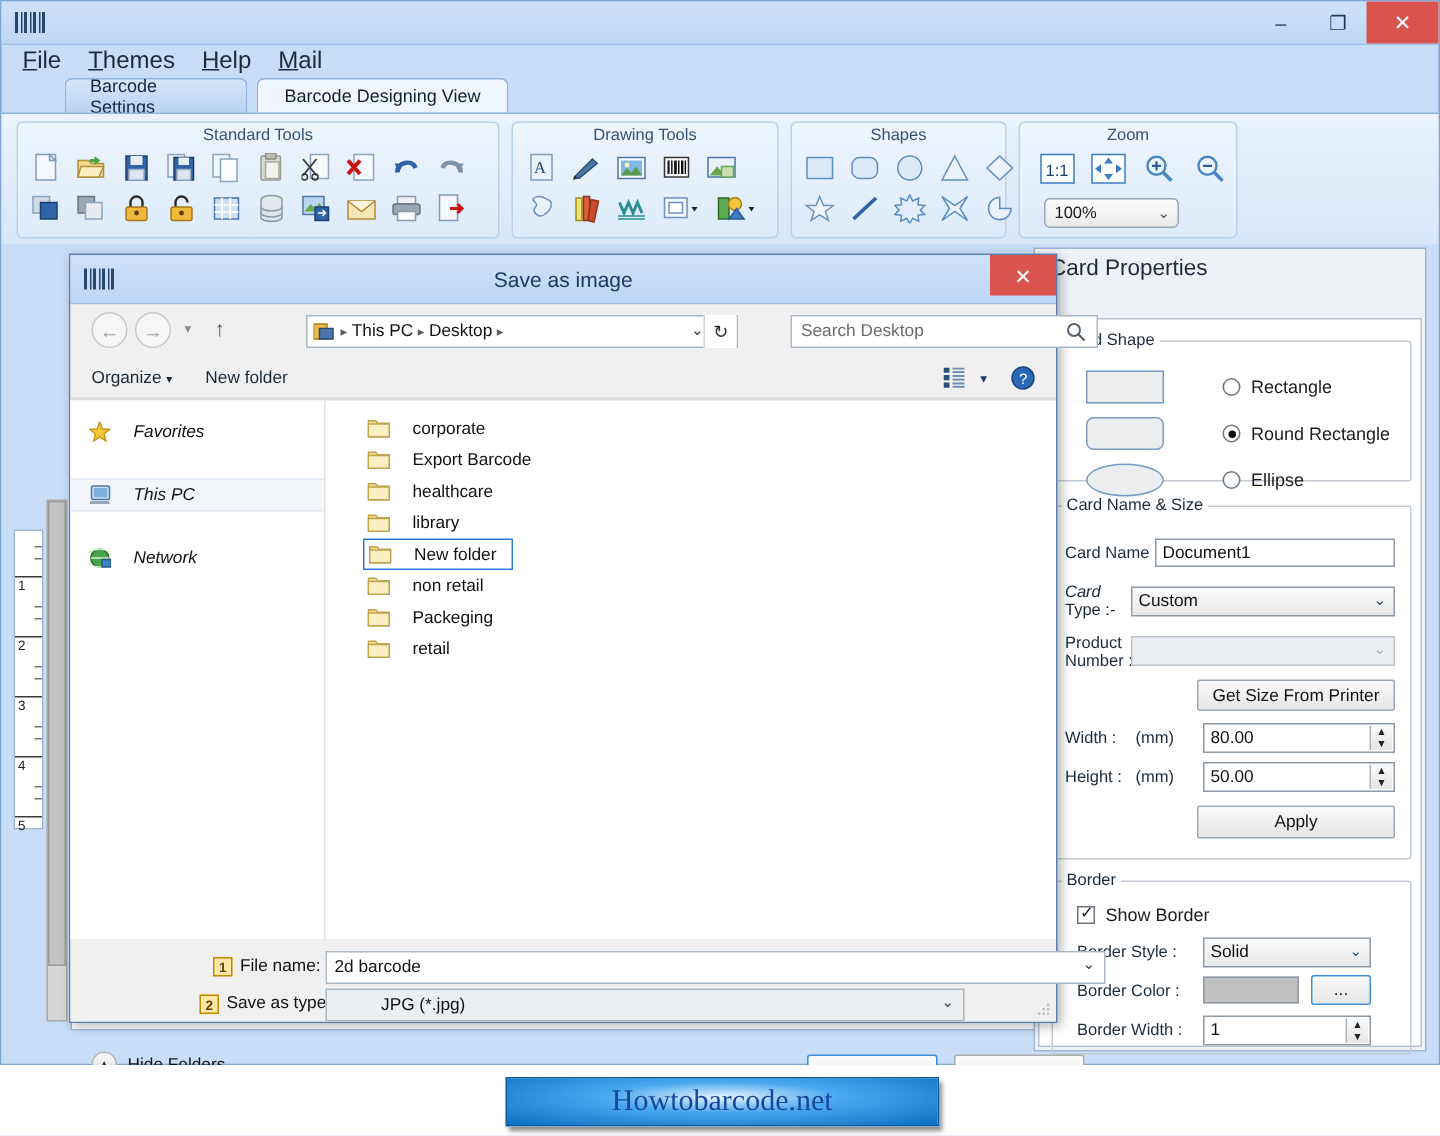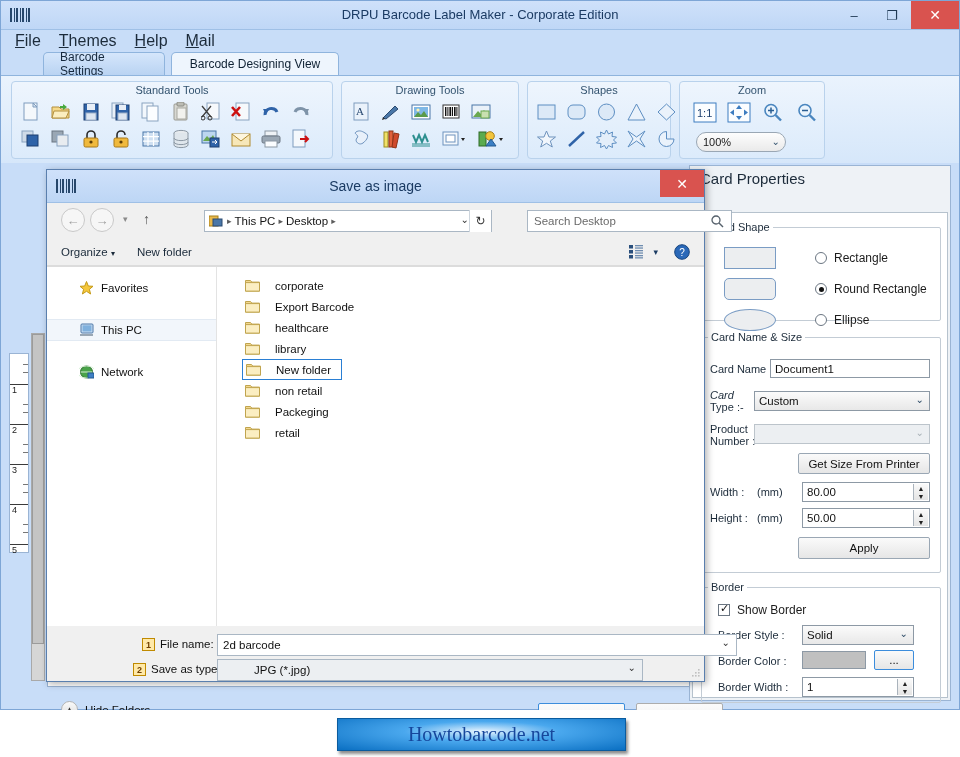--- a/index.html
+++ b/index.html
@@ -83,21 +83,21 @@
     position:absolute; left:6px; display:flex; gap:4px; align-items:center;
   }
   .ticon {
     width:26px; height:24px; display:flex; align-items:center; justify-content:center;
     position:relative;
   }
   .ticon svg { display:block; }
   .zoomcombo {
     position:absolute; left:16px; top:50px; width:90px; height:20px;
     background:linear-gradient(#fdfdfd,#eaeaea);
-    border:1px solid #9aa7b4; border-radius:10px;
+    border:1px solid #9aa7b4; border-radius:4px;
     font-size:11px; display:flex; align-items:center; padding-left:6px;
     color:#1a1a1a;
   }
   .zoomcombo .cv { position:absolute; right:5px; top:3px; font-size:10px; color:#33536f; }
 
   
   .workspace {
     position:absolute; left:0; top:162px; right:0; bottom:0;
     background:#c8ddf8;
   }
@@ -249,22 +249,22 @@
   .orgitem { font-size:11.5px; color:#1a2a3a; margin-left:14px; }
   .files-area {
     position:absolute; left:0; top:96px; right:0; height:360px;
     background:#fff; border-top:1px solid #dcdcdc; display:flex;
   }
   .navpane {
     width:170px; border-right:1px solid #e3e3e3; padding-top:10px;
     background:#fff;
   }
   .navitem {
-    height:22px; display:flex; align-items:center; gap:7px;
-    padding-left:32px; font-size:11.5px; color:#111; margin-bottom:20px;
+    height:22px; display:flex; align-items:center; gap:15px;
+    padding-left:12px; font-size:11.5px; color:#111; margin-bottom:20px;font-style:italic;
   }
   .navitem.sel { background:#f2f6fb; border-top:1px solid #e2eaf3; border-bottom:1px solid #e2eaf3; }
   .listpane { flex:1; padding-top:8px; padding-left:25px; }
   .fileitem {
     height:21px; display:flex; align-items:center; gap:15px;
     font-size:11.5px; color:#111; width:100px; padding-left:3px;
   }
   .fileitem.sel { border:1px solid #2a7fd4; background:#fff; }
   .folder-ico { width:15px; height:13px; position:relative; flex:none; }
   .dlg-bottom {
@@ -322,21 +322,20 @@
     <div class="titlebar">
       <div class="app-barcode-icon">
         <i></i>
           <i class="thin"></i>
           <i></i>
           <i class="thin"></i>
           <i></i>
           <i class="thin"></i>
           <i></i>
       </div>
-      <div class="title-text">DRPU Barcode Label Maker - Corporate Edition</div>
       <div class="wbtns">
         <div class="wbtn">–</div>
         <div class="wbtn">❐</div>
         <div class="wbtn close">✕</div>
       </div>
     </div>
 
     <div class="menubar">
       <div class="mi"><u>F</u><span>ile</span></div>
       <div class="mi"><u>T</u>hemes</div>

